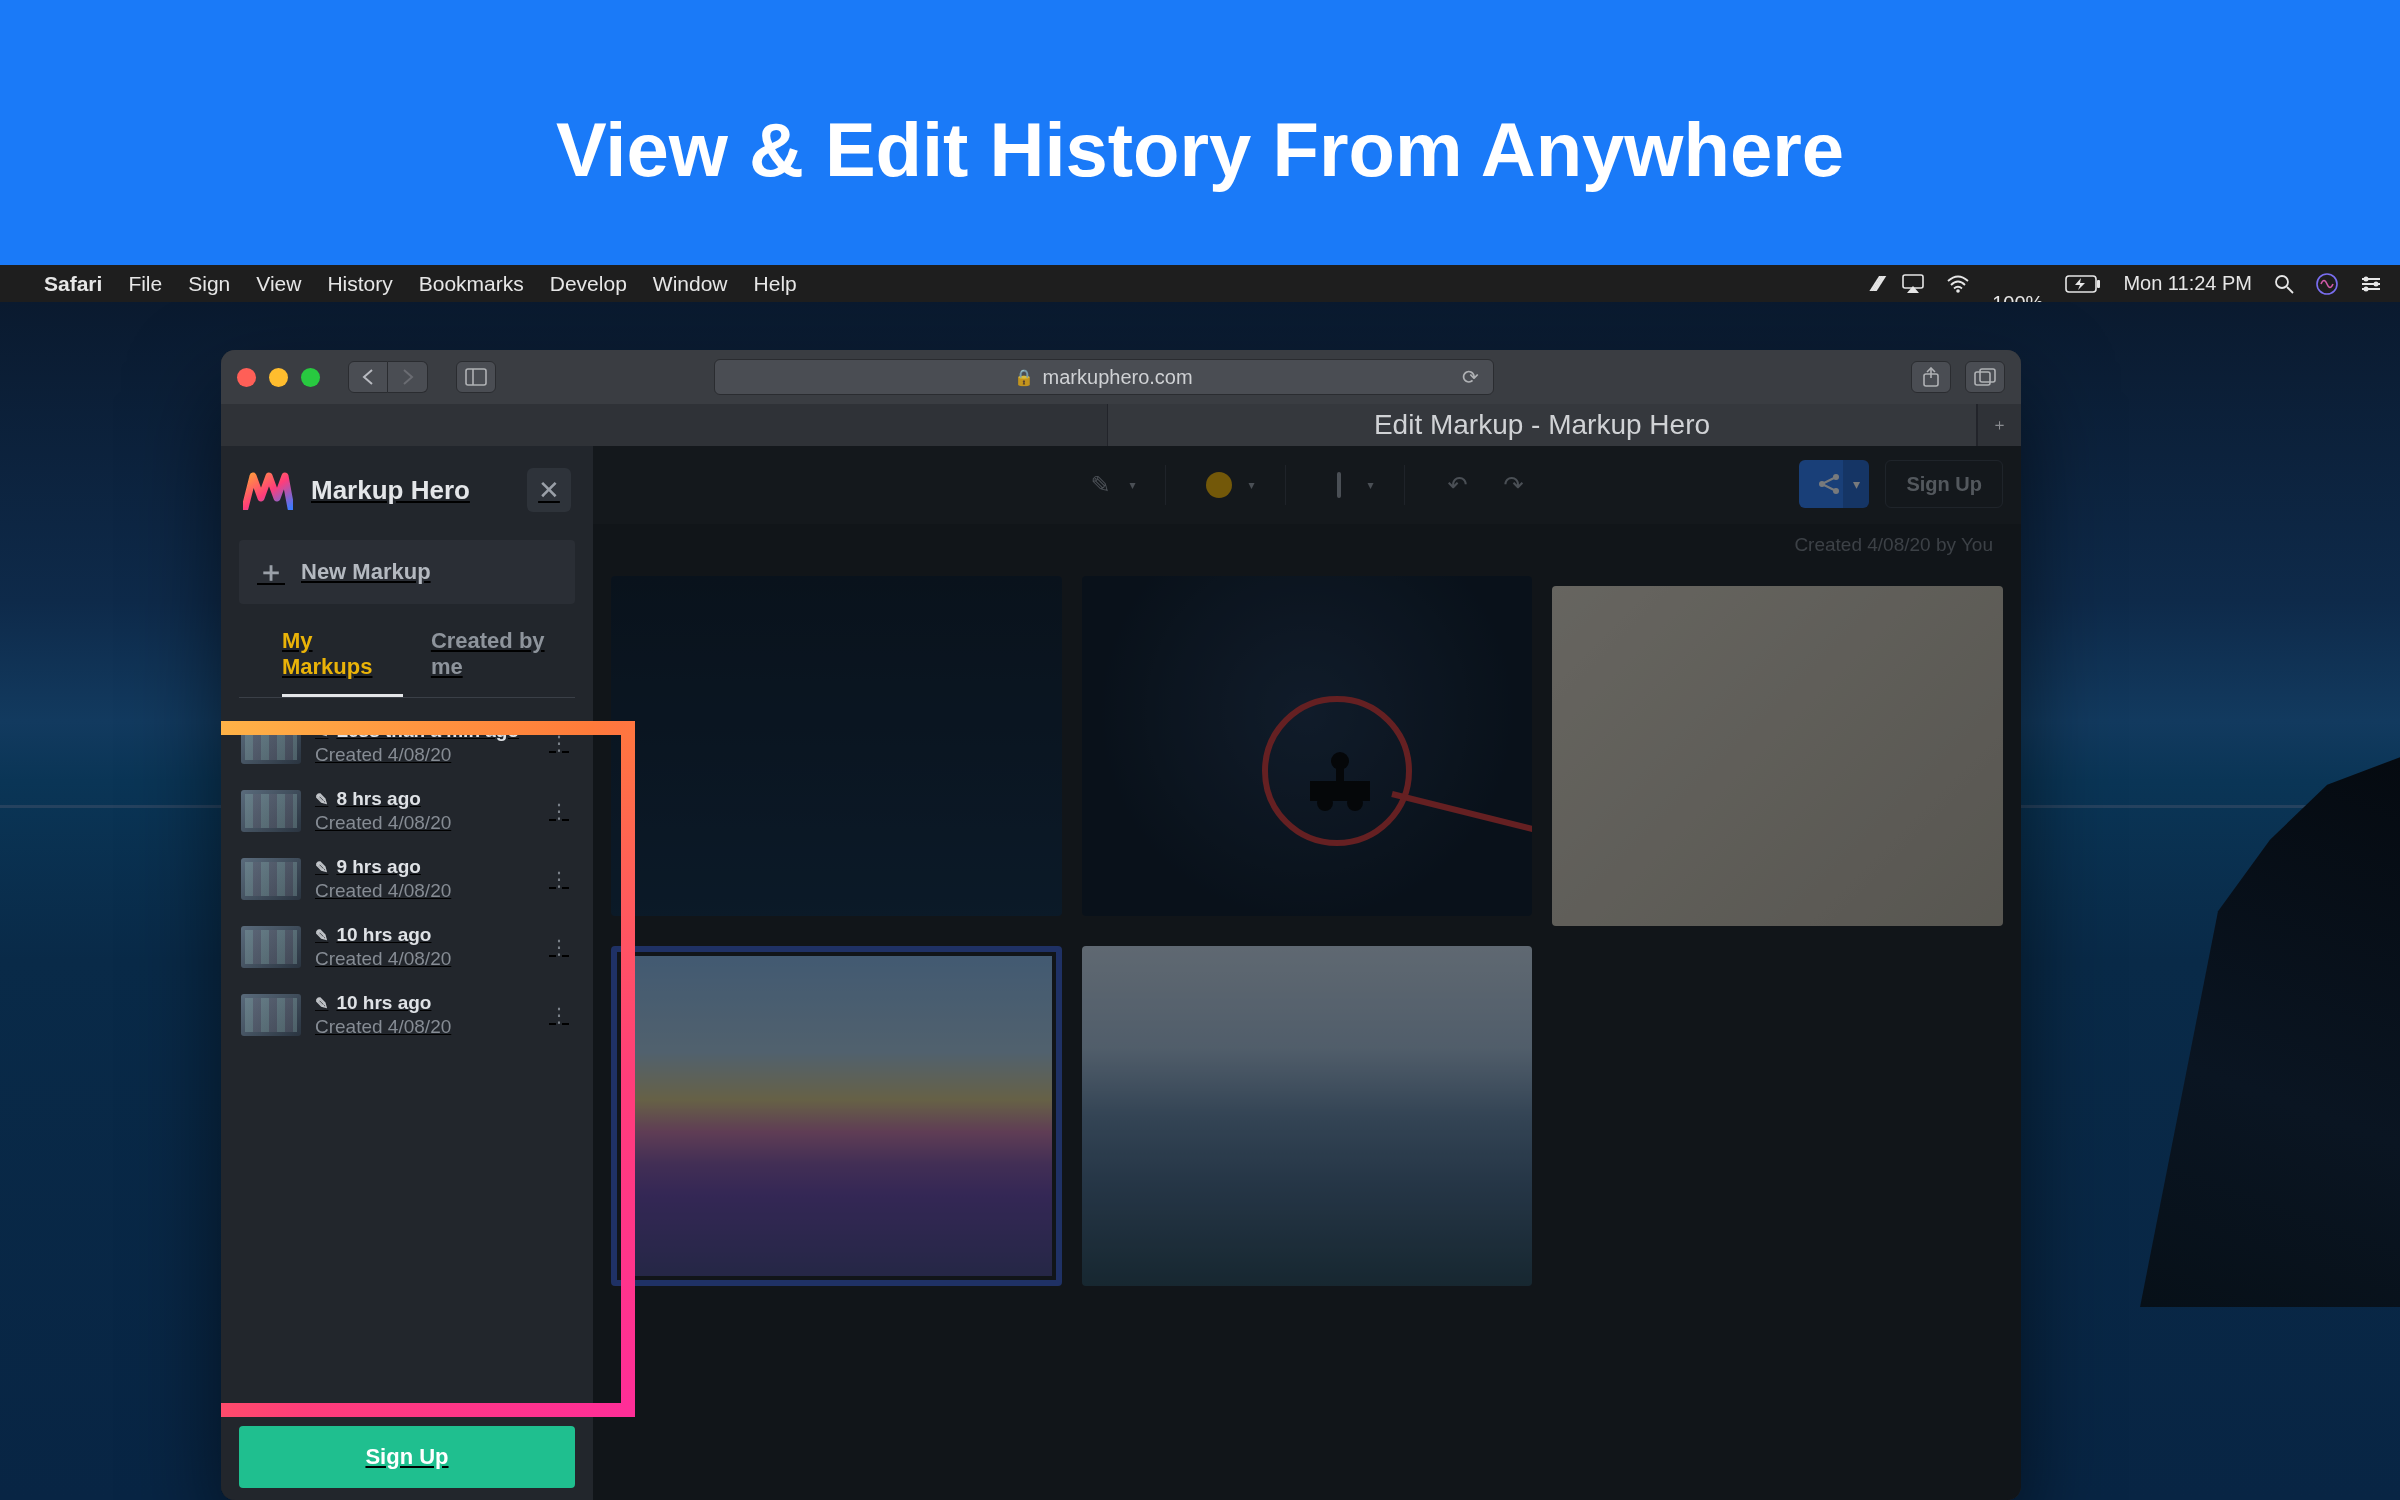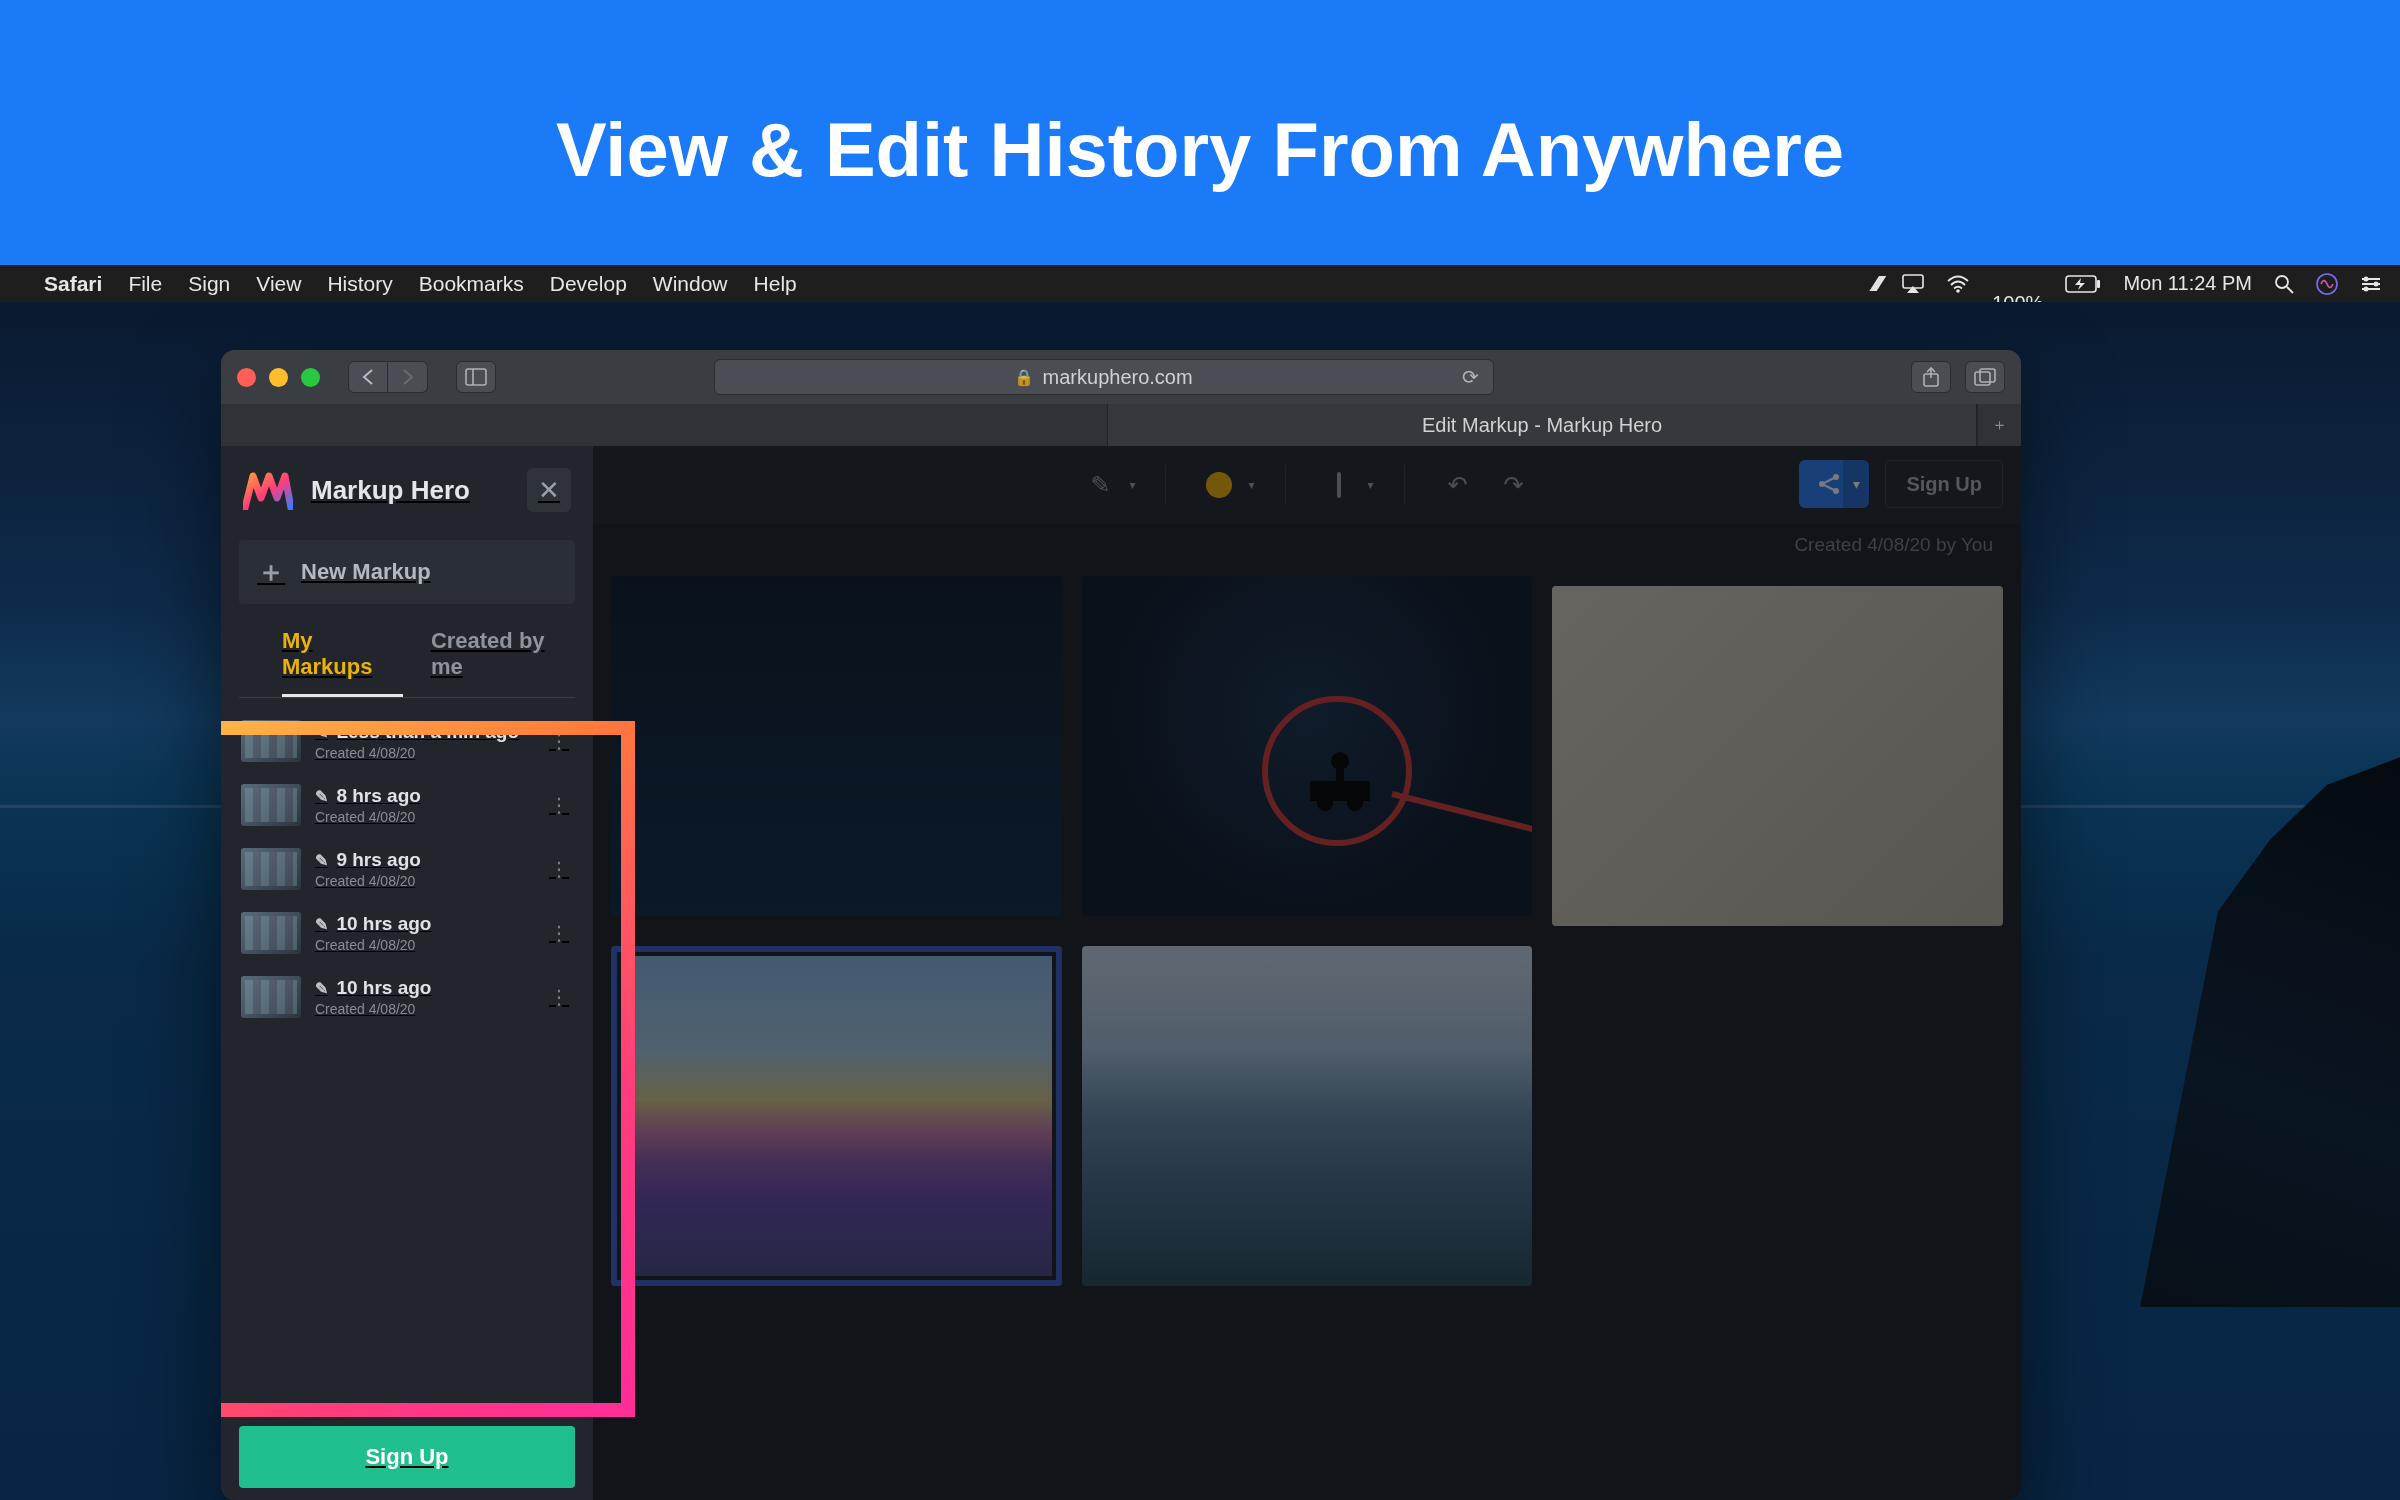--- a/index.html
+++ b/index.html
@@ -62,21 +62,21 @@
   color: #cfd1d4; font-size: 20px; position: relative;
 }
 .lock-small { font-size: 16px; margin-right: 8px; opacity: 0.8; }
 .reload-icon { position:absolute; right:14px; color:#b0b2b5; }
 .title-right { display: flex; gap: 14px; margin-left: auto; }
 .tb-btn { width: 40px; height: 32px; background: #4a4d53; border: 1px solid #2a2c30; border-radius: 6px; display:flex; align-items:center; justify-content:center; color:#b0b2b5;}
 .tabbar { height: 42px; background: #2f3237; display: flex; }
 .tab-spacer { flex: 1; }
 .tab {
   width: 870px; background: #35383d; border-left: 1px solid #22242a; border-right: 1px solid #22242a;
-  display: flex; align-items: center; justify-content: center; color: #d0d2d5; font-size: 20px;
+  display: flex; align-items: center; justify-content: center; color: #d0d2d5; font-size: 28px;
 }
 .tab-plus { width: 44px; display:flex; align-items:center; justify-content:center; color:#8a8c90; border-left:1px solid #22242a; }
 
 .app { position: absolute; top: 96px; left: 0; right: 0; bottom: 0; display: flex; background: #1c1f24; }
 
 .app-sidebar { width: 372px; background: #22262c; display: flex; flex-direction: column; text-decoration: underline; }
 .sb-header { height: 88px; display: flex; align-items: center; padding: 0 22px; gap: 18px; }
 .logo { width: 50px; height: 40px; position: relative; }
 .logo svg { width: 50px; height: 40px; }
 .logo-text { color: #e4e6e9; font-size: 26px; font-weight: 600; }
@@ -87,21 +87,21 @@
 .sb-tab { color:#8e949c; font-size: 22px; font-weight:600; padding: 10px 0 14px; border-bottom: 3px solid transparent; }
 .sb-tab.active { color:#eab308; border-bottom-color:#e4e6e9;margin-left:43px; }
 .divider { height: 1px; background: #3a3f47; margin: 0 18px; }
 .markup-list { padding: 14px 10px; display:flex; flex-direction:column; gap: 6px; }
 .mk-item { display:flex; align-items:center; gap: 14px; padding: 8px 10px; border-radius: 4px; }
 .thumb { width: 60px; height: 42px; background: linear-gradient(135deg,#5a6b7c,#2a3440); border-radius: 3px; flex-shrink:0; position:relative; overflow:hidden;}
 .thumb::after{content:'';position:absolute;inset:4px;background:repeating-linear-gradient(90deg,#8aa 0 8px,#667 8px 16px);opacity:0.35;}
 .mk-info { flex:1; display:flex; flex-direction:column; gap:2px; }
 .mk-title { color:#dfe2e6; font-size: 19px; font-weight:600; display:flex; align-items:center; gap:8px;}
 .pencil-sm { font-size:16px; opacity:0.85;}
-.mk-sub { color:#868c94; font-size: 14px; }
+.mk-sub { color:#868c94; font-size: 19px; }
 .mk-more { color:#7a8088; font-size: 20px; padding: 0 4px; }
 .highlight-box {
   position: absolute; left: -16px; top: 275px; width: 430px; height: 696px;
   border: 14px solid transparent;
   border-image: linear-gradient(135deg,#ffb347 0%,#ff7b3a 35%,#ff3d7a 70%,#ff2e97 100%) 1;
   pointer-events: none; z-index: 50;
 }
 .sidebar-signup { margin: auto 18px 0 18px; height: 62px; background: #1fbf8f; color:#fff; display:flex; align-items:center; justify-content:center; font-size: 22px; font-weight:700; border-radius:4px;}
 .sb-gap { height: 12px; }
 

